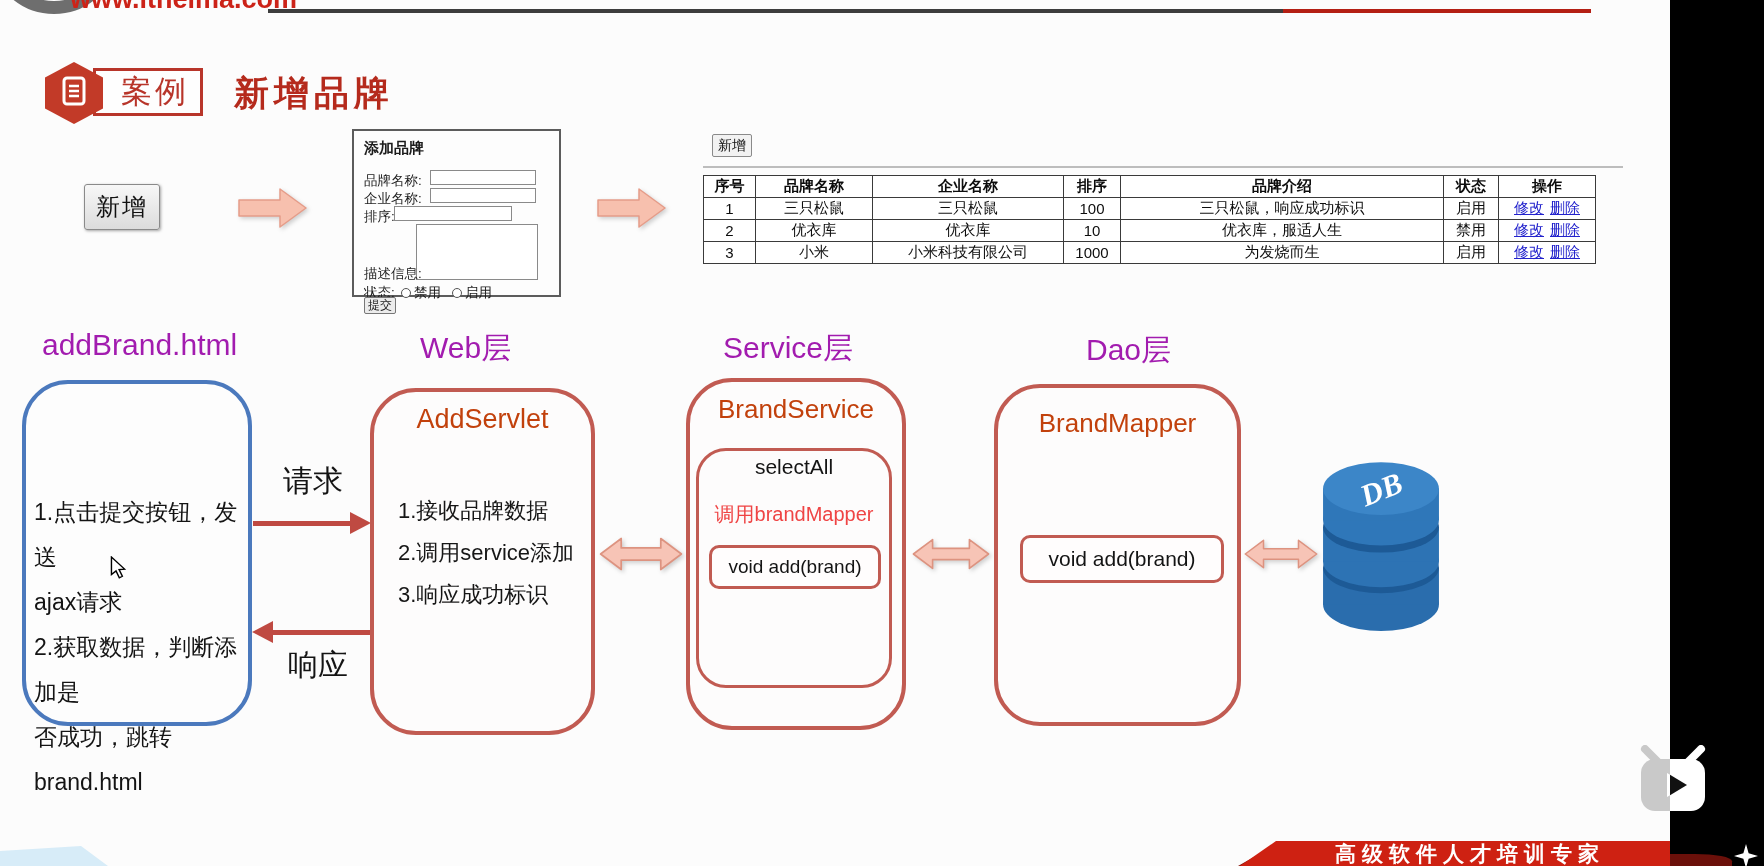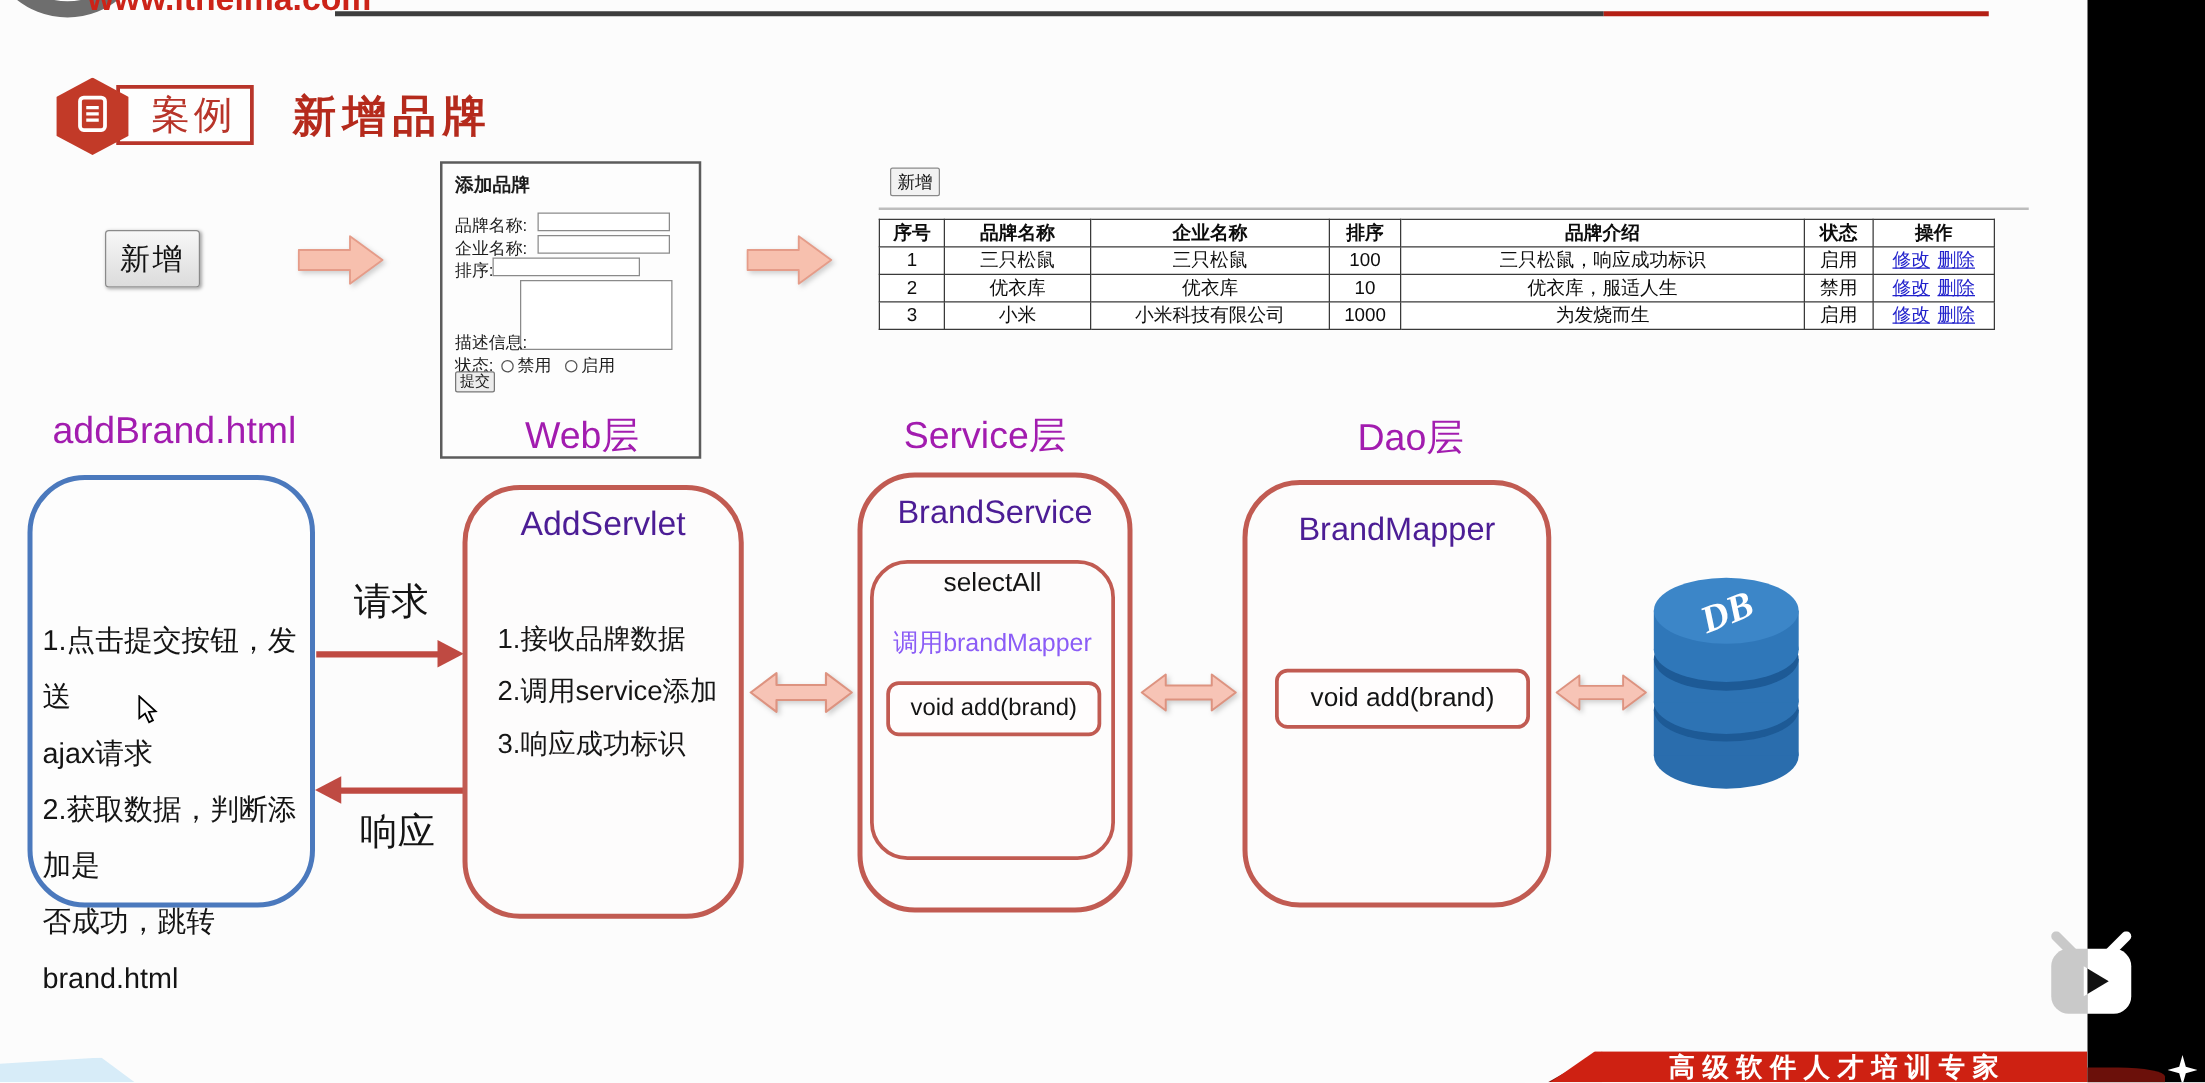--- a/index.html
+++ b/index.html
@@ -22,40 +22,40 @@
   
   .btn-3d { background:linear-gradient(#f7f7f7,#dcdcdc); border:1px solid #8a8a8a; border-radius:3px; color:#111;
     display:flex; align-items:center; justify-content:center; box-shadow:1px 1px 3px rgba(0,0,0,.35); cursor:pointer; }
   .btn-new-big { left:84px; top:184px; width:76px; height:46px; font-size:24px; letter-spacing:2px; }
   .btn-new-small { left:712px; top:134px; width:40px; height:23px; font-size:14px; box-shadow:none; border-radius:2px; background:#f2f2f2; }
 
   
   .block-arrow { filter:drop-shadow(2px 2px 2px rgba(0,0,0,.18)); }
 
   
-  .form-box { left:352px; top:129px; width:209px; height:238px; border:2px solid #5c5c5c; background:#fdfdfd; font-size:13.5px; color:#1c1c1c; }
+  .form-box { left:352px; top:129px; width:209px; height:168px; border:2px solid #5c5c5c; background:#fdfdfd; font-size:13.5px; color:#1c1c1c; }
   .form-title { left:10px; top:8px; font-size:15px; font-weight:bold; }
   .inp { border:1px solid #8a8a8a; background:#fff; height:15px; }
   .form-radio { display:inline-block; width:10px; height:10px; border:1px solid #555; border-radius:50%; background:#fff; margin-right:3px; vertical-align:-1px; }
   .btn-submit { left:10px; top:166px; width:32px; height:17px; font-size:12px; background:#ececec; border:1px solid #777; border-radius:2px;
     display:flex; align-items:center; justify-content:center; cursor:pointer; }
 
   
   .hr-thin { left:703px; top:166px; width:920px; height:2px; background:#bdbdbd; }
   .brand-table { left:703px; top:175px; border-collapse:collapse; font-size:15px; color:#0d0d0d; background:#fff; }
   .brand-table th, .brand-table td { border:1px solid #3a3a3a; text-align:center; height:22px; padding:0 4px; }
   .brand-table th { font-weight:bold; }
   .brand-table a { color:#2222cc; text-decoration:underline; cursor:pointer; margin:0 3px; }
 
   
   .sec-label { font-size:30px; color:#a21caf; }
 
   
   .rbox { border:4px solid #c15b52; border-radius:46px; background:#fdfcfc; }
-  .rbox-title { width:100%; text-align:center; font-size:26px; color:#4c1d95; }
+  .rbox-title { width:100%; text-align:center; font-size:26px; color:#c2410c; }
   .client-box { left:22px; top:380px; width:230px; height:346px; border:4px solid #4b79bd; border-radius:46px; background:#fdfdfd; }
   .client-text { left:34px; top:490px; width:215px; font-size:23px; line-height:45px; color:#141414; }
   .web-box { left:370px; top:388px; width:225px; height:347px; }
   .web-items { left:398px; top:490px; font-size:22px; line-height:42px; color:#161616; }
   .svc-box { left:686px; top:378px; width:220px; height:352px; }
   .svc-inner { left:696px; top:448px; width:196px; height:240px; border:3.5px solid #c15b52; border-radius:30px; background:#fdfcfc; }
   .method-box { border:3px solid #c15b52; border-radius:10px; background:#fffdfd; display:flex; align-items:center; justify-content:center; color:#141414; }
   .dao-box { left:994px; top:384px; width:247px; height:342px; }
 
   
@@ -219,21 +219,21 @@
     <svg width="86" height="46" viewBox="0 0 100 46">
       <path d="M3,23 L27,5 L27,16 L73,16 L73,5 L97,23 L73,41 L73,30 L27,30 L27,41 Z" fill="#f7c4b6" stroke="#dd9380" stroke-width="2" stroke-linejoin="round"></path>
     </svg>
   </div>
 
   <div class="abs rbox svc-box">
     <div class="rbox-title" style="margin-top:12px;">BrandService</div>
   </div>
   <div class="abs svc-inner">
     <div style="text-align:center;margin-top:4px;font-size:21px;color:#141414;">selectAll</div>
-    <div style="text-align:center;margin-top:22px;font-size:20px;color:#8b5cf6;">调用brandMapper</div>
+    <div style="text-align:center;margin-top:22px;font-size:20px;color:#ef4444;">调用brandMapper</div>
     <div class="method-box" style="position:absolute;left:10px;top:94px;width:172px;height:44px;font-size:19px;">void add(brand)</div>
   </div>
 
   <div class="abs block-arrow" style="left:911px;top:531px;">
     <svg width="80" height="46" viewBox="0 0 100 46">
       <path d="M3,23 L27,5 L27,16 L73,16 L73,5 L97,23 L73,41 L73,30 L27,30 L27,41 Z" fill="#f7c4b6" stroke="#dd9380" stroke-width="2" stroke-linejoin="round"></path>
     </svg>
   </div>
 
   <div class="abs rbox dao-box">

